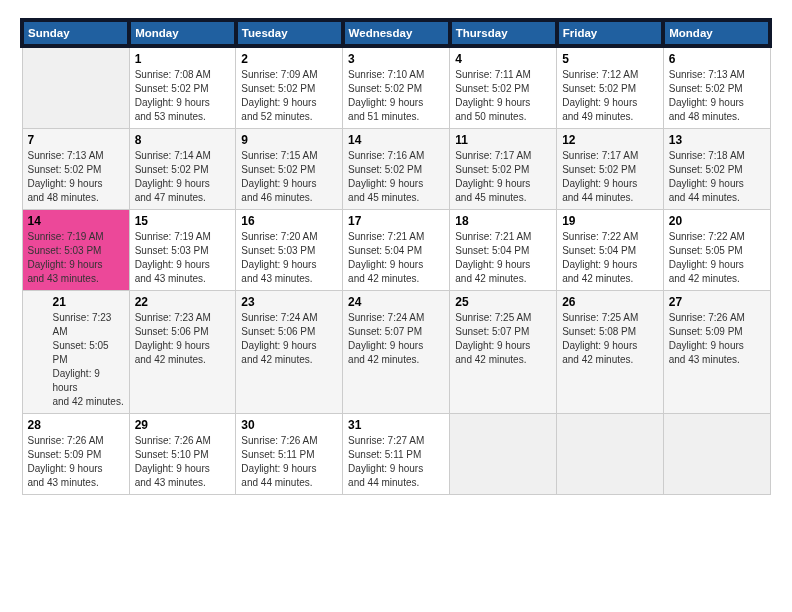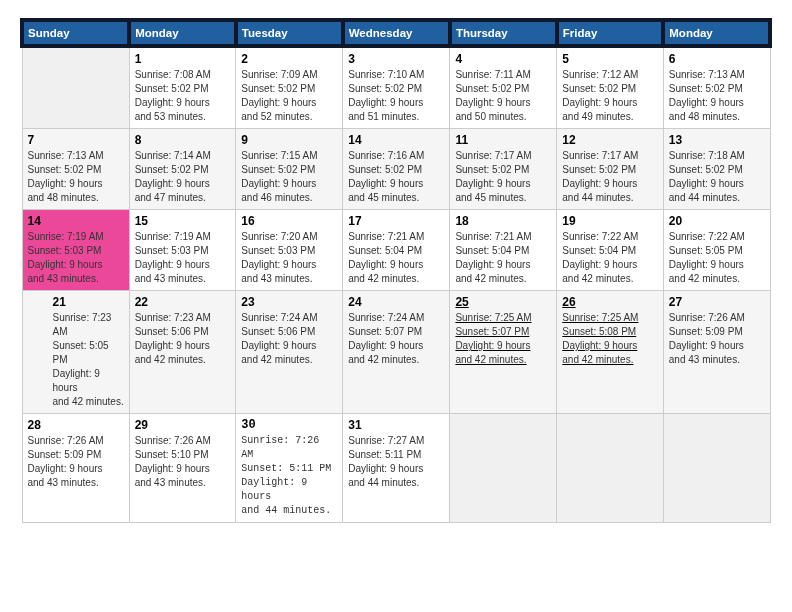--- a/index.html
+++ b/index.html
@@ -199,43 +199,43 @@
             <div class="day-info">Sunrise: 7:23 AM<br>Sunset: 5:06 PM<br>Daylight: 9 hours<br>and 42 minutes.</div>
           </td>
           <td style="background: rgb(245, 245, 245);">
             <span class="day-num">23</span>
             <div class="day-info">Sunrise: 7:24 AM<br>Sunset: 5:06 PM<br>Daylight: 9 hours<br>and 42 minutes.</div>
           </td>
           <td style="background: rgb(245, 245, 245);">
             <span class="day-num">24</span>
             <div class="day-info">Sunrise: 7:24 AM<br>Sunset: 5:07 PM<br>Daylight: 9 hours<br>and 42 minutes.</div>
           </td>
-          <td style="background: rgb(245, 245, 245); text-decoration: underline;">
+          <td style="background: rgb(245, 245, 245);">
             <span class="day-num">25</span>
             <div class="day-info">Sunrise: 7:25 AM<br>Sunset: 5:07 PM<br>Daylight: 9 hours<br>and 42 minutes.</div>
           </td>
-          <td style="background: rgb(245, 245, 245); text-decoration: underline;">
+          <td style="background: rgb(245, 245, 245);">
             <span class="day-num">26</span>
             <div class="day-info">Sunrise: 7:25 AM<br>Sunset: 5:08 PM<br>Daylight: 9 hours<br>and 42 minutes.</div>
           </td>
           <td style="background: rgb(245, 245, 245);">
             <span class="day-num">27</span>
             <div class="day-info">Sunrise: 7:26 AM<br>Sunset: 5:09 PM<br>Daylight: 9 hours<br>and 43 minutes.</div>
           </td>
         </tr>
         <tr>
           <td style="background: rgb(255, 255, 255);">
             <span class="day-num">28</span>
             <div class="day-info">Sunrise: 7:26 AM<br>Sunset: 5:09 PM<br>Daylight: 9 hours<br>and 43 minutes.</div>
           </td>
           <td style="background: rgb(255, 255, 255);">
             <span class="day-num">29</span>
             <div class="day-info">Sunrise: 7:26 AM<br>Sunset: 5:10 PM<br>Daylight: 9 hours<br>and 43 minutes.</div>
           </td>
-          <td style="background: rgb(255, 255, 255); font-family: Liberation Mono, monospace;">
+          <td style="background: rgb(255, 255, 255);">
             <span class="day-num">30</span>
             <div class="day-info">Sunrise: 7:26 AM<br>Sunset: 5:11 PM<br>Daylight: 9 hours<br>and 44 minutes.</div>
           </td>
           <td style="background: rgb(255, 255, 255);">
             <span class="day-num">31</span>
             <div class="day-info">Sunrise: 7:27 AM<br>Sunset: 5:11 PM<br>Daylight: 9 hours<br>and 44 minutes.</div>
           </td>
           <td class="empty-cell"></td>
           <td class="empty-cell"></td>
           <td class="empty-cell"></td>

